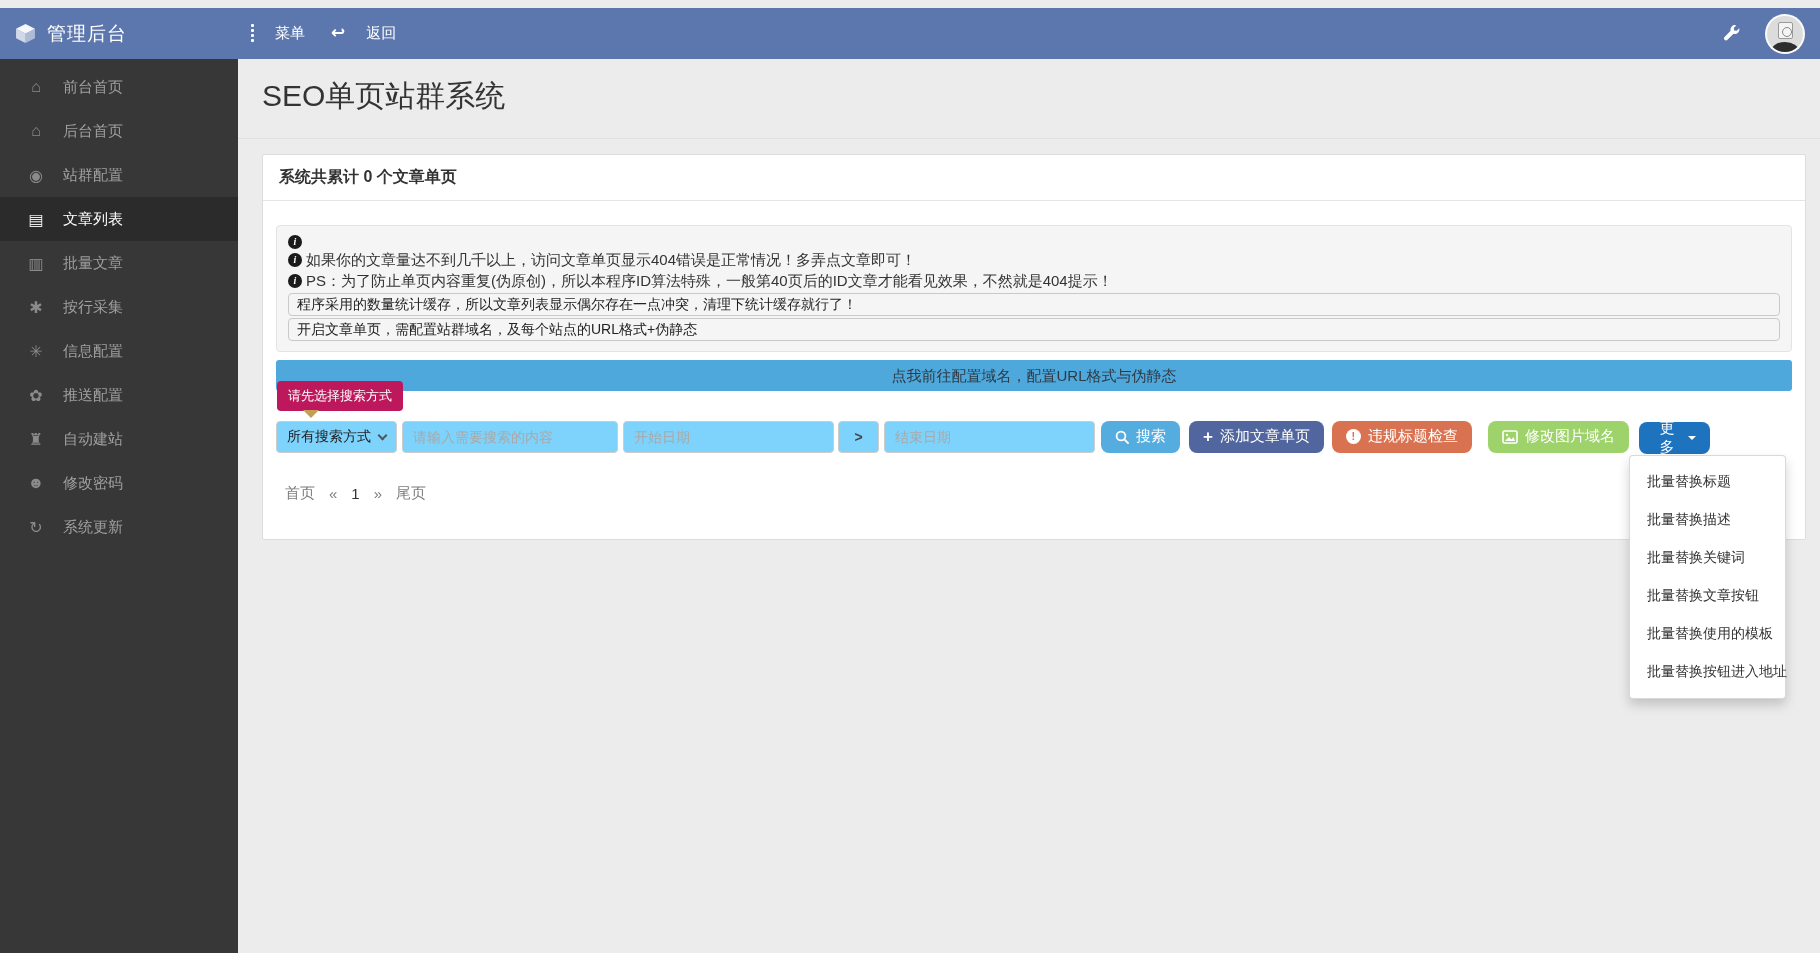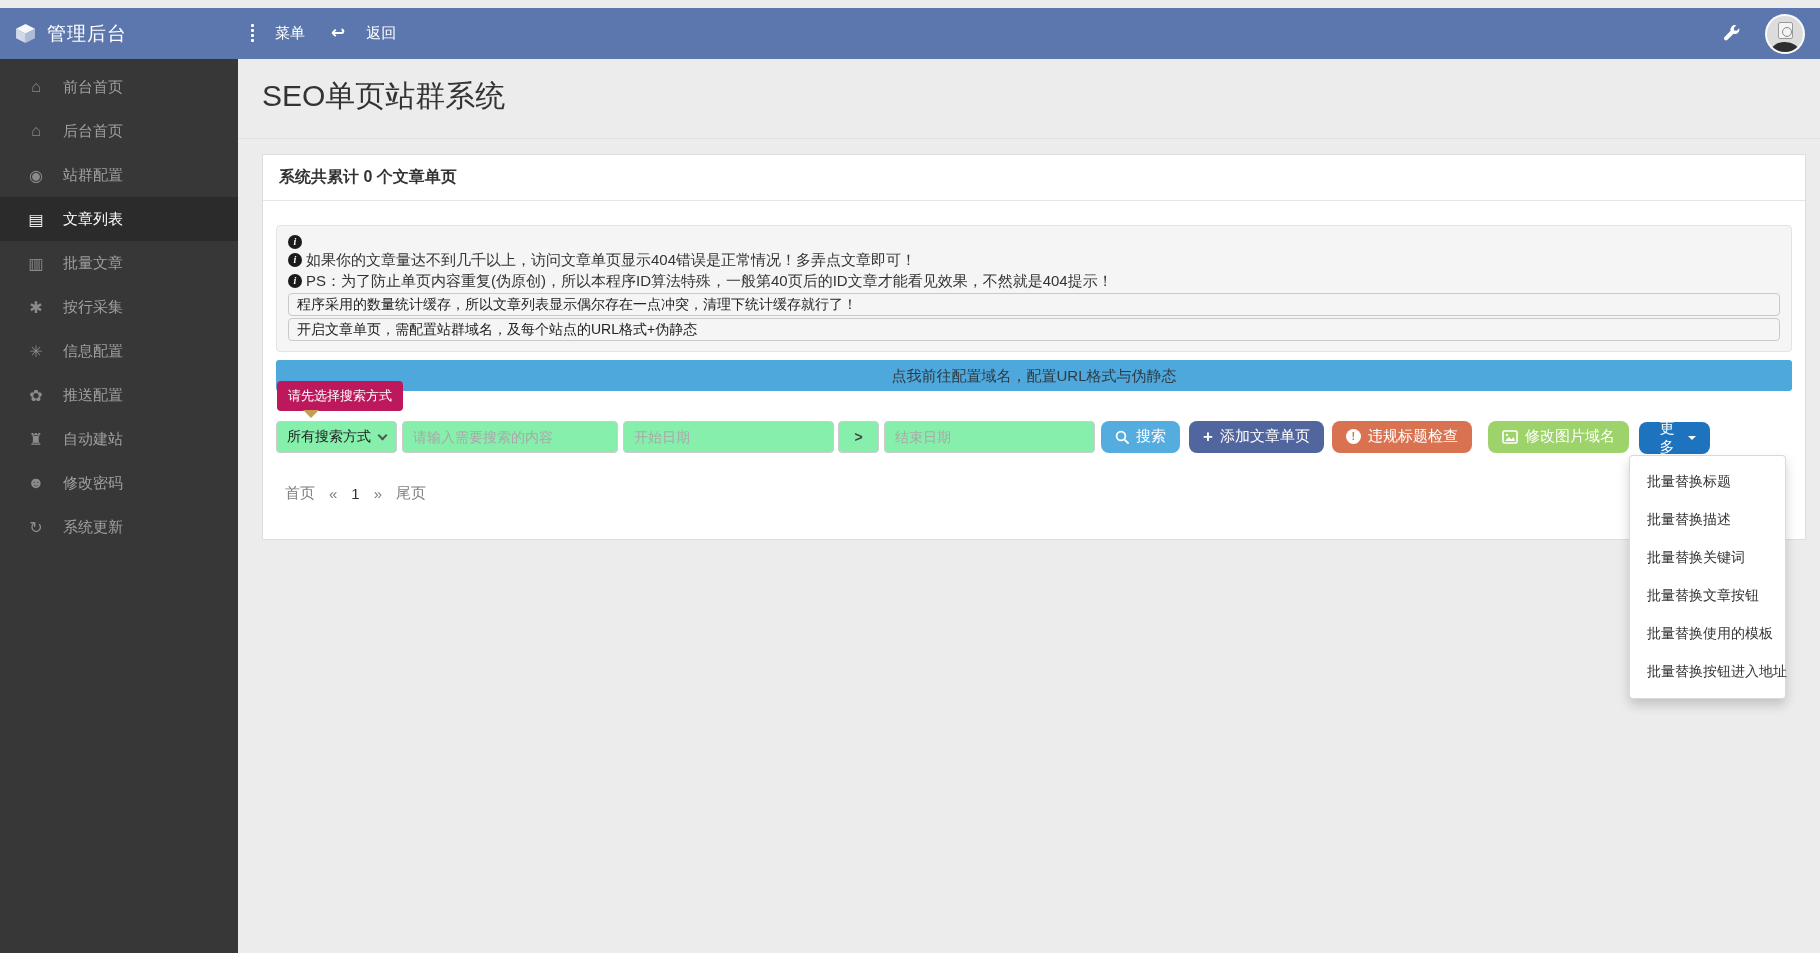--- a/index.html
+++ b/index.html
@@ -62,21 +62,21 @@
     border:1px solid #c9c9c9; border-radius:4px; height:23px; line-height:21px;
     padding:0 8px; font-size:14px; margin-top:2px; color:#222;
   }
   
   .banner {
     margin-top:8px; height:31px; line-height:31px; background:#4fa8dc; border-radius:3px;
     text-align:center; color:#2d3b45; font-size:15px; cursor:pointer;
   }
   
   .controls { margin-top:28px; display:flex; align-items:center; position:relative; }
-  .ctl { height:32px; border:1px solid #ccc; border-radius:4px; background:#86efac; font-size:14px; }
+  .ctl { height:32px; border:1px solid #ccc; border-radius:4px; background:#7dd3fc; font-size:14px; }
   .mode-select {
     width:121px; display:flex; align-items:center; justify-content:space-between;
     padding:0 10px; cursor:pointer; color:#222;
   }
   .sel-caret { width:7px; height:7px; border-right:2px solid #555; border-bottom:2px solid #555; transform:rotate(45deg); margin-top:-3px; }
   .controls input { padding:0 10px; color:#333; outline:none; }
   .controls input::placeholder { color:#a9a9a9; opacity:1; }
   .in-keyword { width:216px; margin-left:5px; }
   .in-start { width:211px; margin-left:5px; }
   .range-btn { width:41px; margin-left:4px; border-radius:4px; display:flex; align-items:center; justify-content:center; font-weight:bold; color:#444; cursor:pointer; font-size:14px; }

